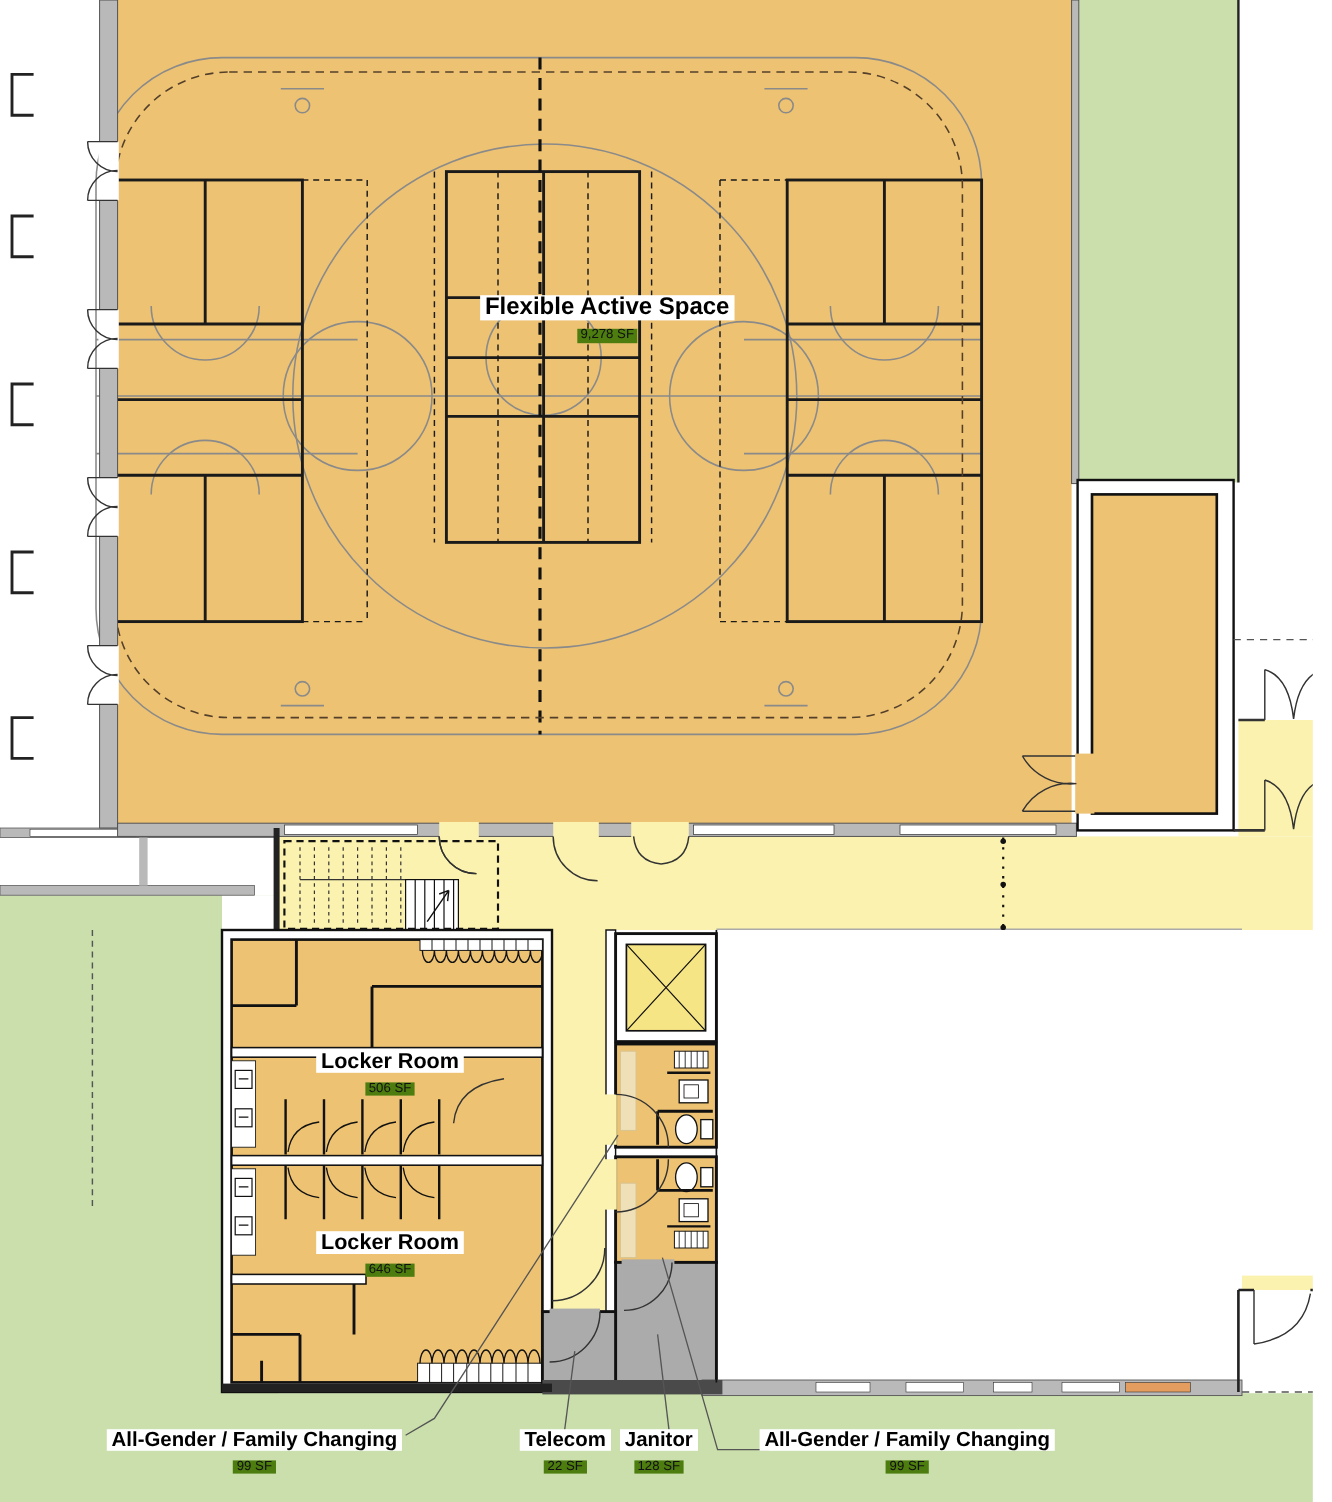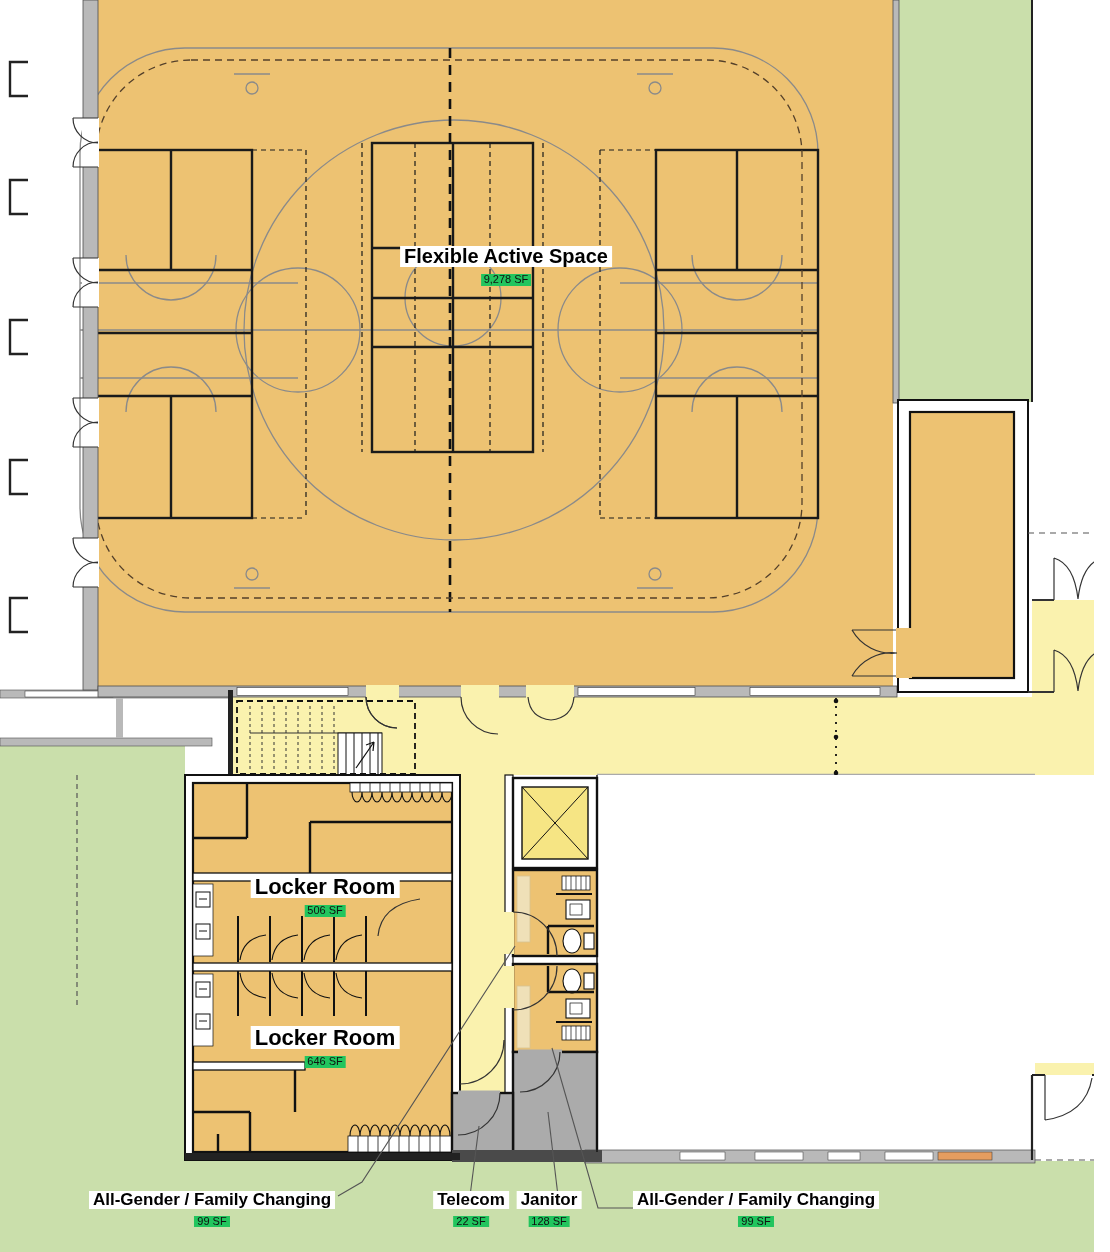--- a/index.html
+++ b/index.html
@@ -2,24 +2,24 @@
 <html><head>
 <meta charset="utf-8">
 <style>
   html,body{margin:0;padding:0;background:#fff;}
   #plan{position:relative;width:1094px;height:1252px;background:#fff;overflow:hidden;
         font-family:"Liberation Sans", sans-serif;}
   #plan svg{position:absolute;left:0;top:0;}
   .room-label{position:absolute;transform:translateX(-50%);text-align:center;line-height:1.05;z-index:5;}
   .room-label .nm{display:inline-block;background:#fff;padding:0 4px;font-weight:bold;color:#000;white-space:nowrap;}
   .room-label .ar{display:block;margin-top:3px;}
-  .room-label .ar span{display:inline-block;background:#22c55e;padding:0 3px;font-weight:normal;color:#111;white-space:nowrap;}
+  .room-label .ar span{display:inline-block;background:#4d7c0f;padding:0 3px;font-weight:normal;color:#111;white-space:nowrap;}
   .lbl-xl .nm{font-size:20px;} .lbl-xl .ar span{font-size:11px;}
   .lbl-lg .nm{font-size:19px;} .lbl-lg .ar span{font-size:11px;}
-  .lbl-md .nm{font-size:22px;} .lbl-md .ar span{font-size:11px;}
+  .lbl-md .nm{font-size:18px;} .lbl-md .ar span{font-size:11px;}
   .lbl-sm .nm{font-size:17px;} .lbl-sm .ar span{font-size:11px;}
 </style>
 </head>
 <body>
 
 <div id="plan">
 <svg width="1110" height="1252" viewBox="0 0 1110 1252">
 
   <g>
     <rect x="899" y="0" width="133" height="402" fill="#cadfab"></rect>

